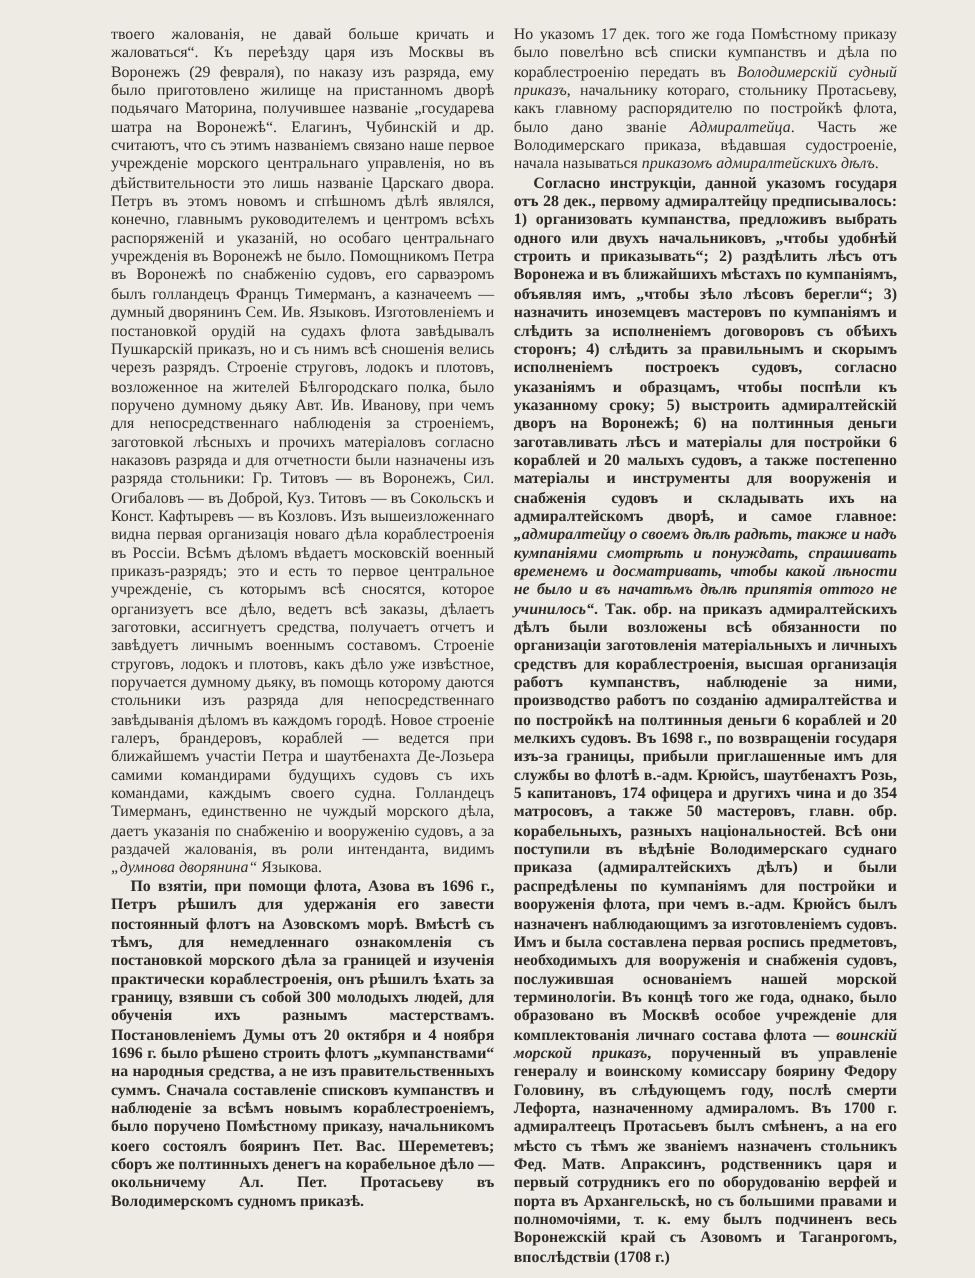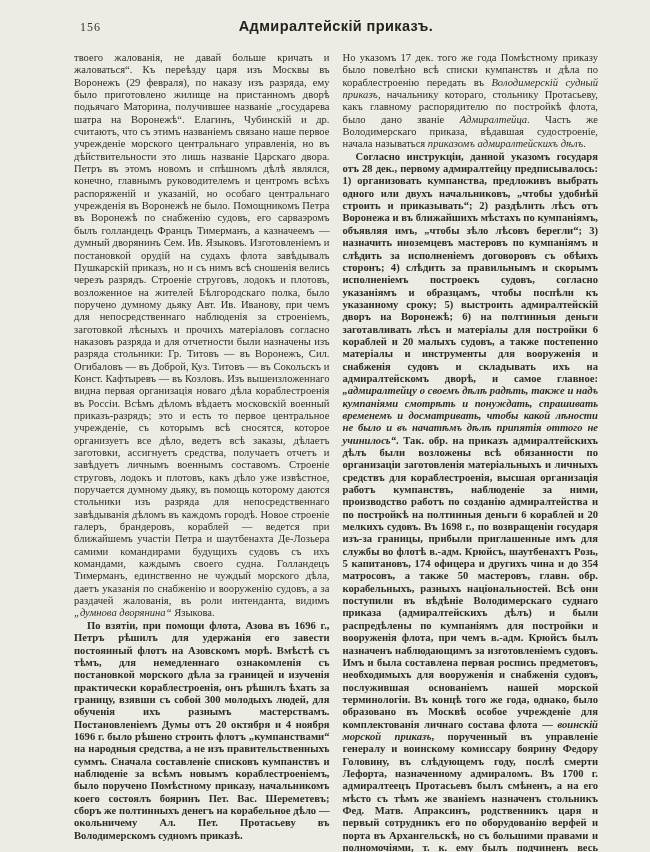--- a/index.html
+++ b/index.html
@@ -62,24 +62,20 @@
     font-weight: bold;
   }
   .column i {
     font-style: italic;
   }
 </style>
 </head>
 <body>
 
 <div class="page">
-  <div class="page-header">
-    <span class="page-number">156</span>
-    <h1 class="running-title">Адмиралтейскій приказъ.</h1>
-  </div>
   <div class="columns">
     <div class="column">
         <p class="para"><span>твоего жалованія, не давай больше кричать и жаловаться“. Къ переѣзду царя изъ Москвы въ Воронежъ (29 февраля), по наказу изъ разряда, ему было приготовлено жилище на пристанномъ дворѣ подьячаго Маторина, получившее названіе „государева шатра на Воронежѣ“. Елагинъ, Чубинскій и др. считаютъ, что съ этимъ названіемъ связано наше первое учрежденіе морского центральнаго управленія, но въ дѣйствительности это лишь названіе Царскаго двора. Петръ въ этомъ новомъ и спѣшномъ дѣлѣ являлся, конечно, главнымъ руководителемъ и центромъ всѣхъ распоряженій и указаній, но особаго центральнаго учрежденія въ Воронежѣ не было. Помощникомъ Петра въ Воронежѣ по снабженію судовъ, его сарваэромъ былъ голландецъ Францъ Тимерманъ, а казначеемъ — думный дворянинъ Сем. Ив. Языковъ. Изготовленіемъ и постановкой орудій на судахъ флота завѣдывалъ Пушкарскій приказъ, но и съ нимъ всѣ сношенія велись черезъ разрядъ. Строеніе струговъ, лодокъ и плотовъ, возложенное на жителей Бѣлгородскаго полка, было поручено думному дьяку Авт. Ив. Иванову, при чемъ для непосредственнаго наблюденія за строеніемъ, заготовкой лѣсныхъ и прочихъ матеріаловъ согласно наказовъ разряда и для отчетности были назначены изъ разряда стольники: Гр. Титовъ — въ Воронежъ, Сил. Огибаловъ — въ Доброй, Куз. Титовъ — въ Сокольскъ и Конст. Кафтыревъ — въ Козловъ. Изъ вышеизложеннаго видна первая организація новаго дѣла кораблестроенія въ Россіи. Всѣмъ дѣломъ вѣдаетъ московскій военный приказъ-разрядъ; это и есть то первое центральное учрежденіе, съ которымъ всѣ сносятся, которое организуетъ все дѣло, ведетъ всѣ заказы, дѣлаетъ заготовки, ассигнуетъ средства, получаетъ отчетъ и завѣдуетъ личнымъ военнымъ составомъ. Строеніе струговъ, лодокъ и плотовъ, какъ дѣло уже извѣстное, поручается думному дьяку, въ помощь которому даются стольники изъ разряда для непосредственнаго завѣдыванія дѣломъ въ каждомъ городѣ. Новое строеніе галеръ, брандеровъ, кораблей — ведется при ближайшемъ участіи Петра и шаутбенахта Де-Лозьера самими командирами будущихъ судовъ съ ихъ командами, каждымъ своего судна. Голландецъ Тимерманъ, единственно не чуждый морского дѣла, даетъ указанія по снабженію и вооруженію судовъ, а за раздачей жалованія, въ роли интенданта, видимъ </span><i>„думнова дворянина“</i><span> Языкова.</span></p>
         <p class="para indent"><span>По взятіи, при помощи флота, Азова въ 1696 г., Петръ рѣшилъ для удержанія его завести постоянный флотъ на Азовскомъ морѣ. Вмѣстѣ съ тѣмъ, для немедленнаго ознакомленія съ постановкой морского дѣла за границей и изученія практически кораблестроенія, онъ рѣшилъ ѣхать за границу, взявши съ собой 300 молодыхъ людей, для обученія ихъ разнымъ мастерствамъ. Постановленіемъ Думы отъ 20 октября и 4 ноября 1696 г. было рѣшено строить флотъ „кумпанствами“ на народныя средства, а не изъ правительственныхъ суммъ. Сначала составленіе списковъ кумпанствъ и наблюденіе за всѣмъ новымъ кораблестроеніемъ, было поручено Помѣстному приказу, начальникомъ коего состоялъ бояринъ Пет. Вас. Шереметевъ; сборъ же полтинныхъ денегъ на корабельное дѣло — окольничему Ал. Пет. Протасьеву въ Володимерскомъ судномъ приказѣ.</span></p>
       </div>
     <div class="column">
         <p class="para"><span>Но указомъ 17 дек. того же года Помѣстному приказу было повелѣно всѣ списки кумпанствъ и дѣла по кораблестроенію передать въ </span><i>Володимерскій судный приказъ</i><span>, начальнику котораго, стольнику Протасьеву, какъ главному распорядителю по постройкѣ флота, было дано званіе </span><i>Адмиралтейца</i><span>. Часть же Володимерскаго приказа, вѣдавшая судостроеніе, начала называться </span><i>приказомъ адмиралтейскихъ дѣлъ</i><span>.</span></p>
         <p class="para indent"><span>Согласно инструкціи, данной указомъ государя отъ 28 дек., первому адмиралтейцу предписывалось: 1) организовать кумпанства, предложивъ выбрать одного или двухъ начальниковъ, „чтобы удобнѣй строить и приказывать“; 2) раздѣлить лѣсъ отъ Воронежа и въ ближайшихъ мѣстахъ по кумпаніямъ, объявляя имъ, „чтобы зѣло лѣсовъ берегли“; 3) назначить иноземцевъ мастеровъ по кумпаніямъ и слѣдить за исполненіемъ договоровъ съ обѣихъ сторонъ; 4) слѣдить за правильнымъ и скорымъ исполненіемъ построекъ судовъ, согласно указаніямъ и образцамъ, чтобы поспѣли къ указанному сроку; 5) выстроить адмиралтейскій дворъ на Воронежѣ; 6) на полтинныя деньги заготавливать лѣсъ и матеріалы для постройки 6 кораблей и 20 малыхъ судовъ, а также постепенно матеріалы и инструменты для вооруженія и снабженія судовъ и складывать ихъ на адмиралтейскомъ дворѣ, и самое главное: </span><i>„адмиралтейцу о своемъ дѣлѣ радѣть, также и надъ кумпаніями смотрѣть и понуждать, спрашивать временемъ и досматривать, чтобы какой лѣности не было и въ начатѣмъ дѣлѣ припятія оттого не учинилось“</i><span>. Так. обр. на приказъ адмиралтейскихъ дѣлъ были возложены всѣ обязанности по организаціи заготовленія матеріальныхъ и личныхъ средствъ для кораблестроенія, высшая организація работъ кумпанствъ, наблюденіе за ними, производство работъ по созданію адмиралтейства и по постройкѣ на полтинныя деньги 6 кораблей и 20 мелкихъ судовъ. Въ 1698 г., по возвращеніи государя изъ-за границы, прибыли приглашенные имъ для службы во флотѣ в.-адм. Крюйсъ, шаутбенахтъ Розь, 5 капитановъ, 174 офицера и другихъ чина и до 354 матросовъ, а также 50 мастеровъ, главн. обр. корабельныхъ, разныхъ національностей. Всѣ они поступили въ вѣдѣніе Володимерскаго суднаго приказа (адмиралтейскихъ дѣлъ) и были распредѣлены по кумпаніямъ для постройки и вооруженія флота, при чемъ в.-адм. Крюйсъ былъ назначенъ наблюдающимъ за изготовленіемъ судовъ. Имъ и была составлена первая роспись предметовъ, необходимыхъ для вооруженія и снабженія судовъ, послужившая основаніемъ нашей морской терминологіи. Въ концѣ того же года, однако, было образовано въ Москвѣ особое учрежденіе для комплектованія личнаго состава флота — </span><i>воинскій морской приказъ</i><span>, порученный въ управленіе генералу и воинскому комиссару боярину Федору Головину, въ слѣдующемъ году, послѣ смерти Лефорта, назначенному адмираломъ. Въ 1700 г. адмиралтеецъ Протасьевъ былъ смѣненъ, а на его мѣсто съ тѣмъ же званіемъ назначенъ стольникъ Фед. Матв. Апраксинъ, родственникъ царя и первый сотрудникъ его по оборудованію верфей и порта въ Архангельскѣ, но съ большими правами и полномочіями, т. к. ему былъ подчиненъ весь Воронежскій край съ Азовомъ и Таганрогомъ, впослѣдствіи (1708 г.)</span></p>
       </div>
   </div>

